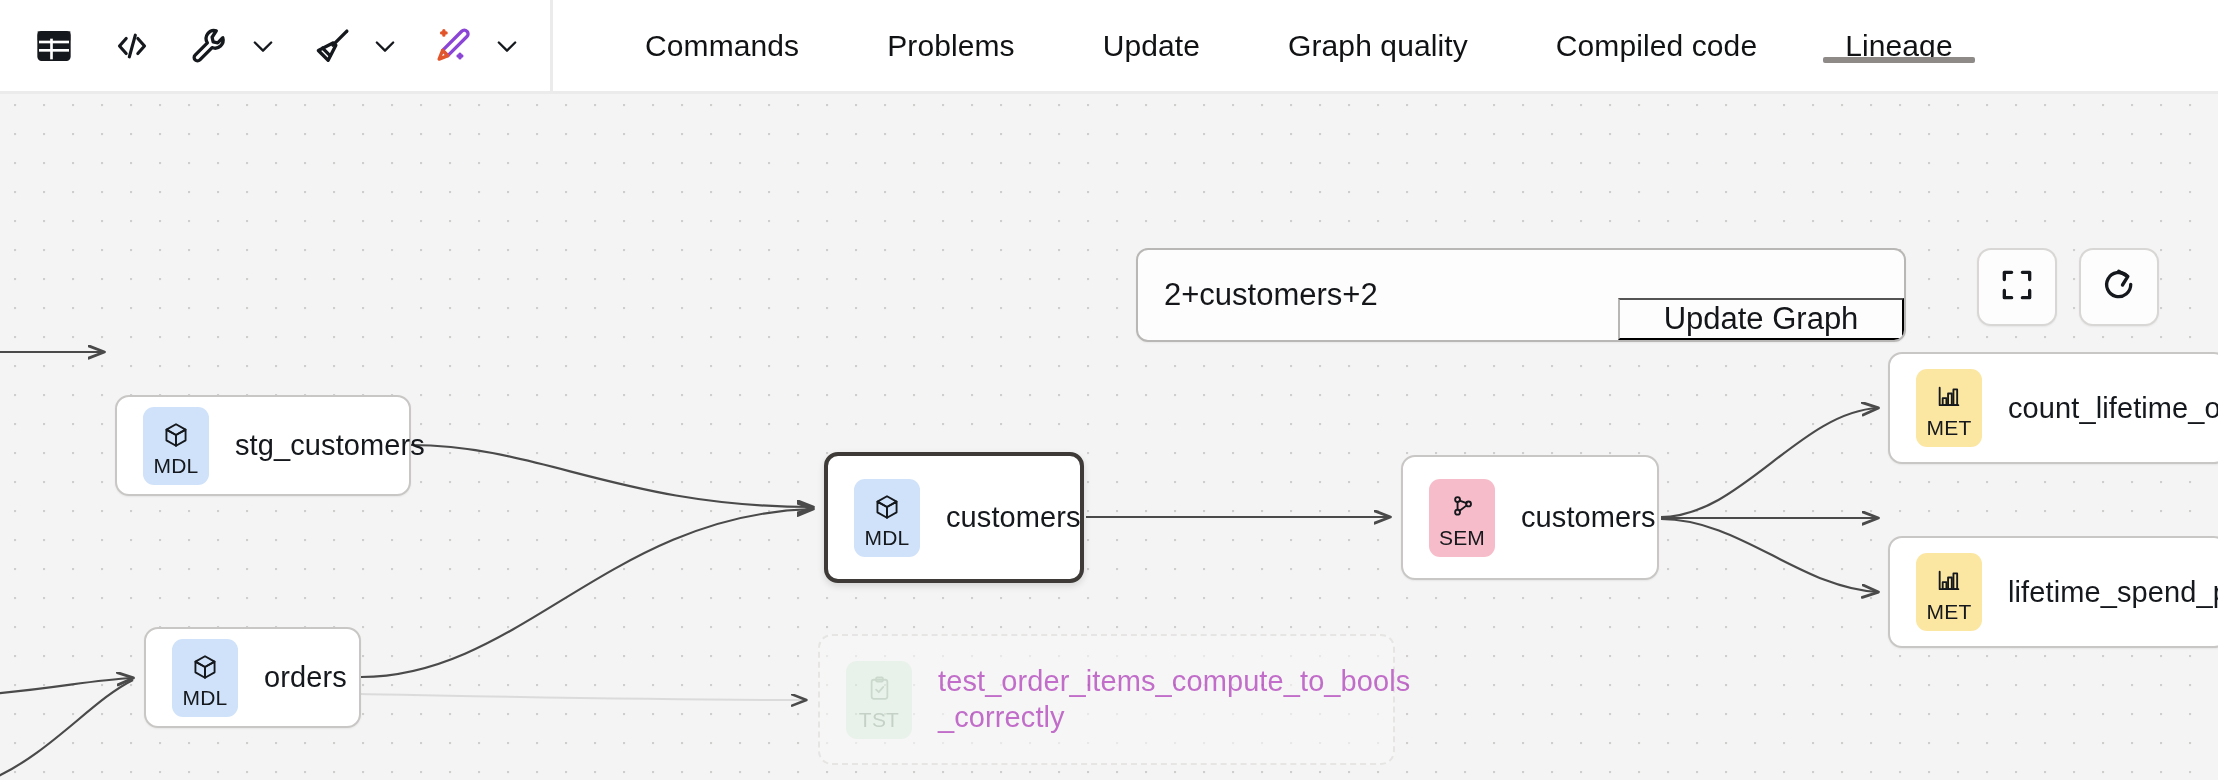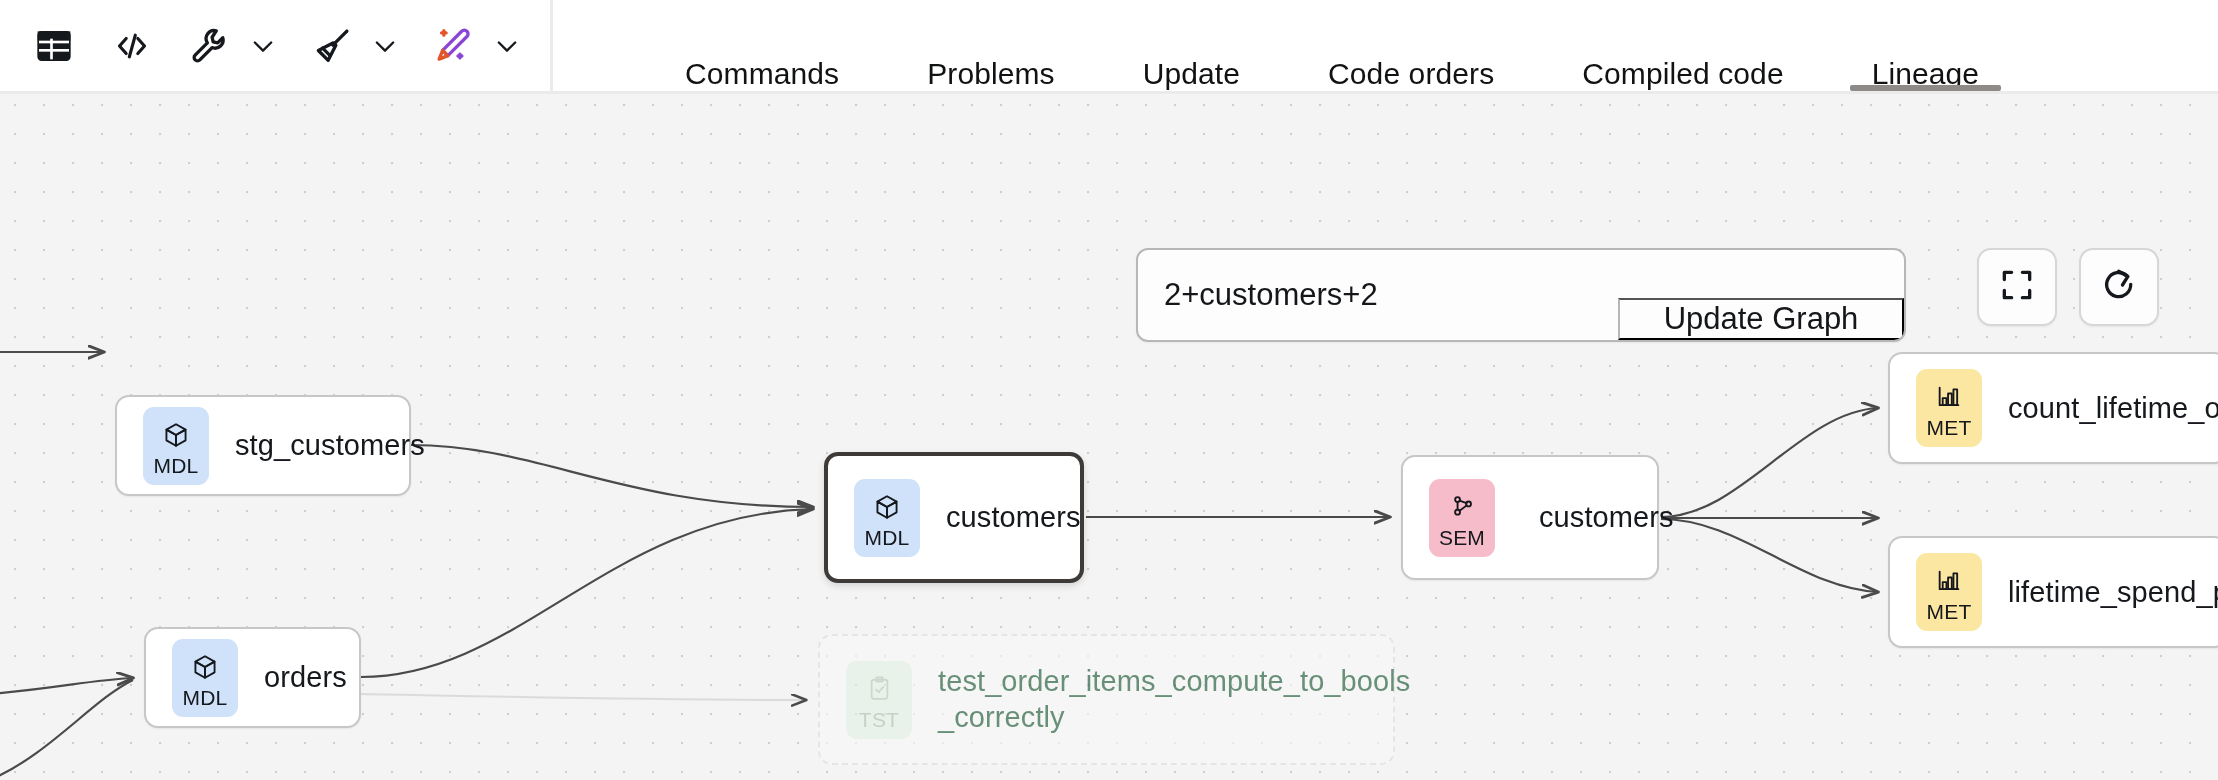--- a/index.html
+++ b/index.html
@@ -30,23 +30,22 @@
     width: 52px; height: 52px;
     cursor: pointer; border-radius: 6px;
   }
   .tool-combo { display: flex; align-items: center; gap: 10px; }
   .chev {
     display: flex; align-items: center; justify-content: center;
     width: 34px; height: 44px; cursor: pointer;
   }
 
   .tabs {
-    display: flex; align-items: flex-end; flex: 1;
+    display: flex; align-items: center; flex: 1;
     padding-left: 48px;
-    margin-left: 40px;
   }
   .tab {
     position: relative;
     display: flex; align-items: center; justify-content: center;
     padding: 0 44px;
     font-size: 30px; color: #111214; letter-spacing: .1px;
     cursor: pointer; white-space: nowrap;
   }
   .tab.active::after {
     content: ""; position: absolute;
@@ -99,21 +98,21 @@
   .badge .btxt { font-size: 21px; line-height: 1; letter-spacing: .2px; }
   .badge-mdl { background: #cfe2f9; color: #15181c; }
   .badge-sem { background: #f6bcc9; color: #15181c; }
   .badge-met { background: #fbe6a2; color: #15181c; }
   .badge-tst { background: #e2f2e4; color: #a9bdac; align-items: center; }
   .node-label {
     margin-left: 26px;
     font-size: 29px; color: #15181c;
     white-space: nowrap; letter-spacing: .1px;
   }
-  .node.faded .node-label { color: #14532d; white-space: normal; line-height: 1.22; }
+  .node.faded .node-label { color: #a21caf; white-space: normal; line-height: 1.22; }
   .node.faded .node-label span { display: block; }
 
   
   .searchbar {
     position: absolute; left: 1136px; top: 154px;
     width: 770px; height: 94px;
     background: #fdfdfd;
     border: 2px solid #b9b7b5;
     border-radius: 12px;
     display: flex; align-items: stretch;
@@ -213,21 +212,21 @@
             <polyline points="5,9 12,16 19,9"></polyline>
           </svg>
         </div>
       </div>
     </div>
 
     <div class="tabs">
       <div class="tab">Commands</div>
       <div class="tab">Problems</div>
       <div class="tab">Update</div>
-      <div class="tab">Code orders</div>
+      <div class="tab">Graph quality</div>
       <div class="tab">Compiled code</div>
       <div class="tab active">Lineage</div>
     </div>
   </div>
 
   <div class="canvas">
 
     <svg class="edges" viewBox="0 0 2218 686" preserveAspectRatio="none">
       <defs>
         <marker id="ah" markerWidth="9" markerHeight="9" refX="7.4" refY="3.2" orient="auto" markerUnits="strokeWidth">
@@ -309,21 +308,21 @@
           </svg>
         </span>
         <span class="btxt">TST</span>
       </div>
       <div class="node-label">
         <span>test_order_items_compute_to_bools</span>
         <span>_correctly</span>
       </div>
     </div>
 
-    <div class="node" style="left:1401px; top:361px; width:258px; height:125px;gap:18px;">
+    <div class="node" style="left:1401px; top:361px; width:258px; height:125px;">
       <div class="badge badge-sem">
         <span class="bicon">
           <svg width="28" height="28" viewBox="0 0 24 24" fill="none" stroke="#15181c" stroke-width="1.6" stroke-linecap="round" stroke-linejoin="round">
             <circle cx="8.2" cy="5.6" r="2.1"></circle>
               <circle cx="17.6" cy="9.4" r="2.1"></circle>
               <circle cx="8.2" cy="16.4" r="2.1"></circle>
             <line x1="8.2" y1="7.7" x2="8.2" y2="14.3"></line>
             <line x1="9.9" y1="6.5" x2="15.9" y2="8.7"></line>
             <line x1="9.9" y1="15.3" x2="16" y2="10.6"></line>
           </svg>

